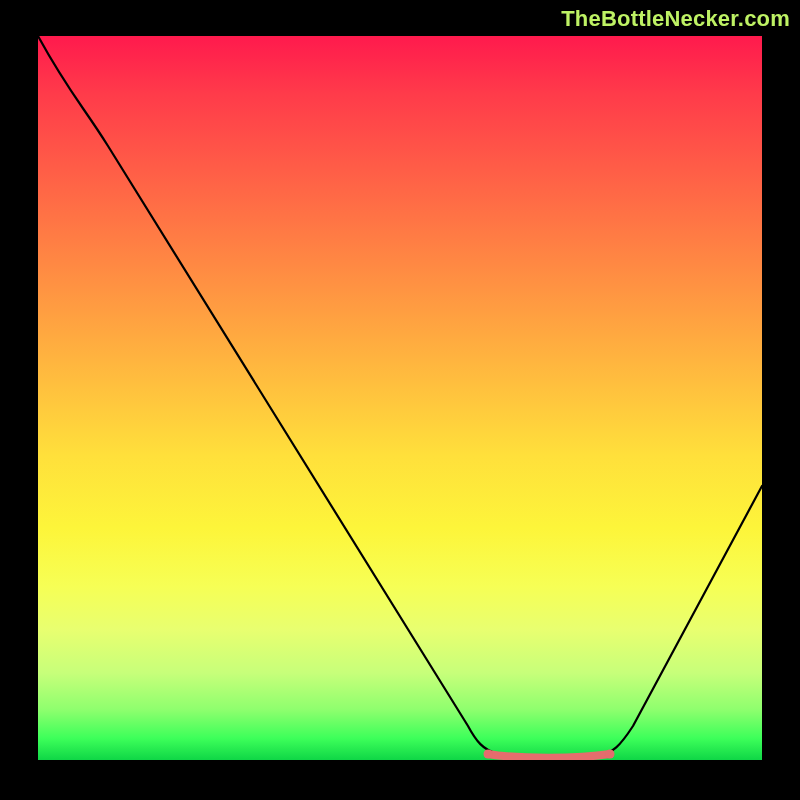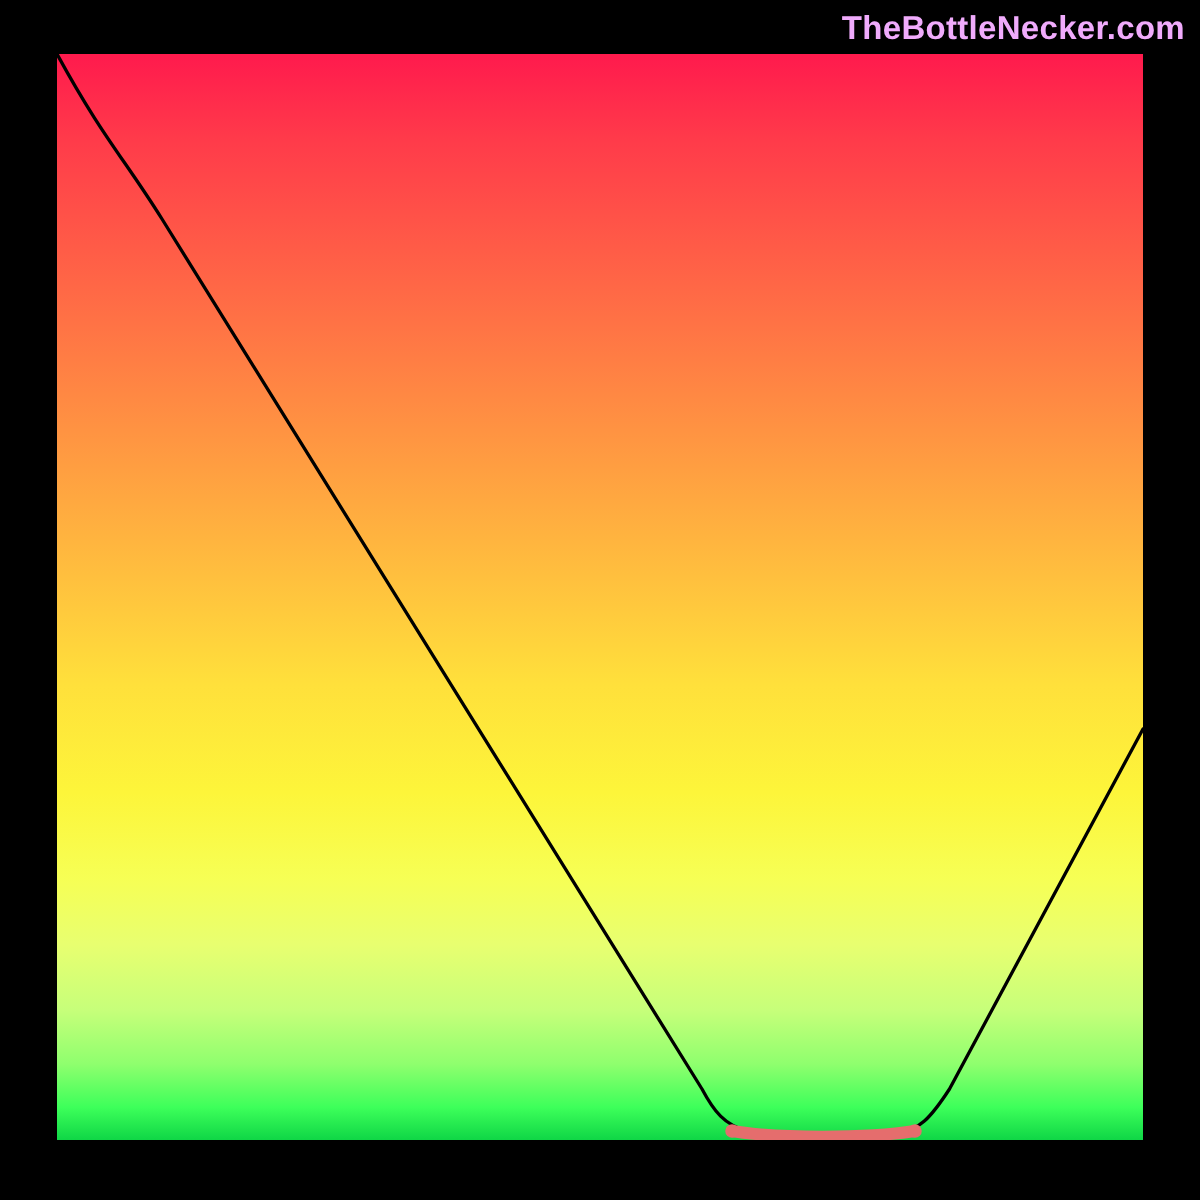--- a/index.html
+++ b/index.html
@@ -2,21 +2,21 @@
 <html><head>
 <meta charset="utf-8">
 <style>
   * { margin: 0; padding: 0; box-sizing: border-box; }
   html, body { width: 800px; height: 800px; background: #000; overflow: hidden; }
   .container { position: relative; width: 800px; height: 800px; background: #000; }
   .watermark {
     position: absolute;
     top: 6px;
     right: 10px;
-    color: #f0abfc;
+    color: #bef264;
     font-family: Arial, Helvetica, sans-serif;
     font-size: 22px;
     font-weight: bold;
     letter-spacing: 0.2px;
     z-index: 10;
   }
   .plot-area {
     position: absolute;
     left: 38px;
     top: 36px;

